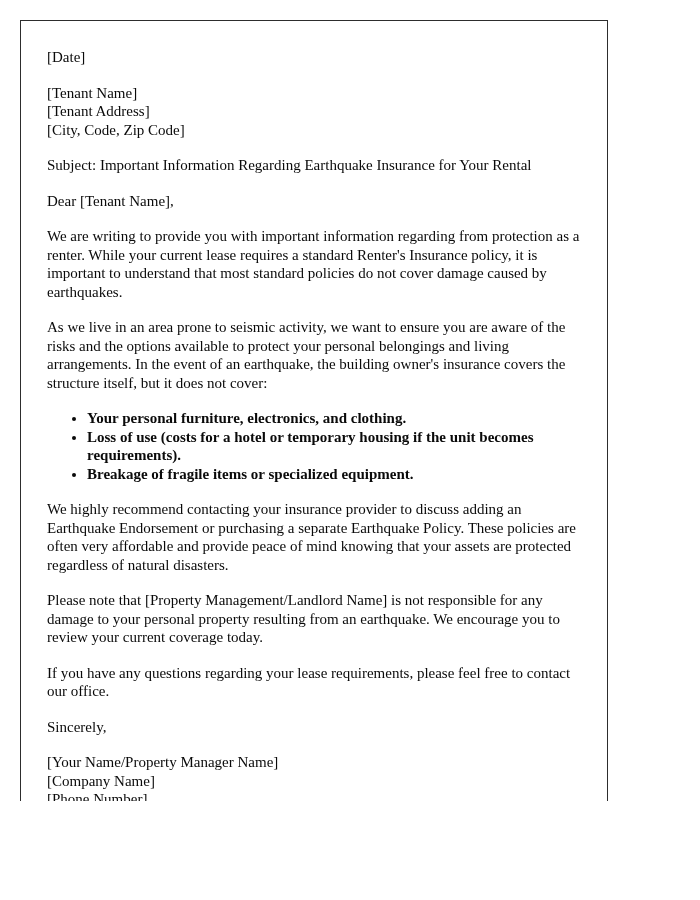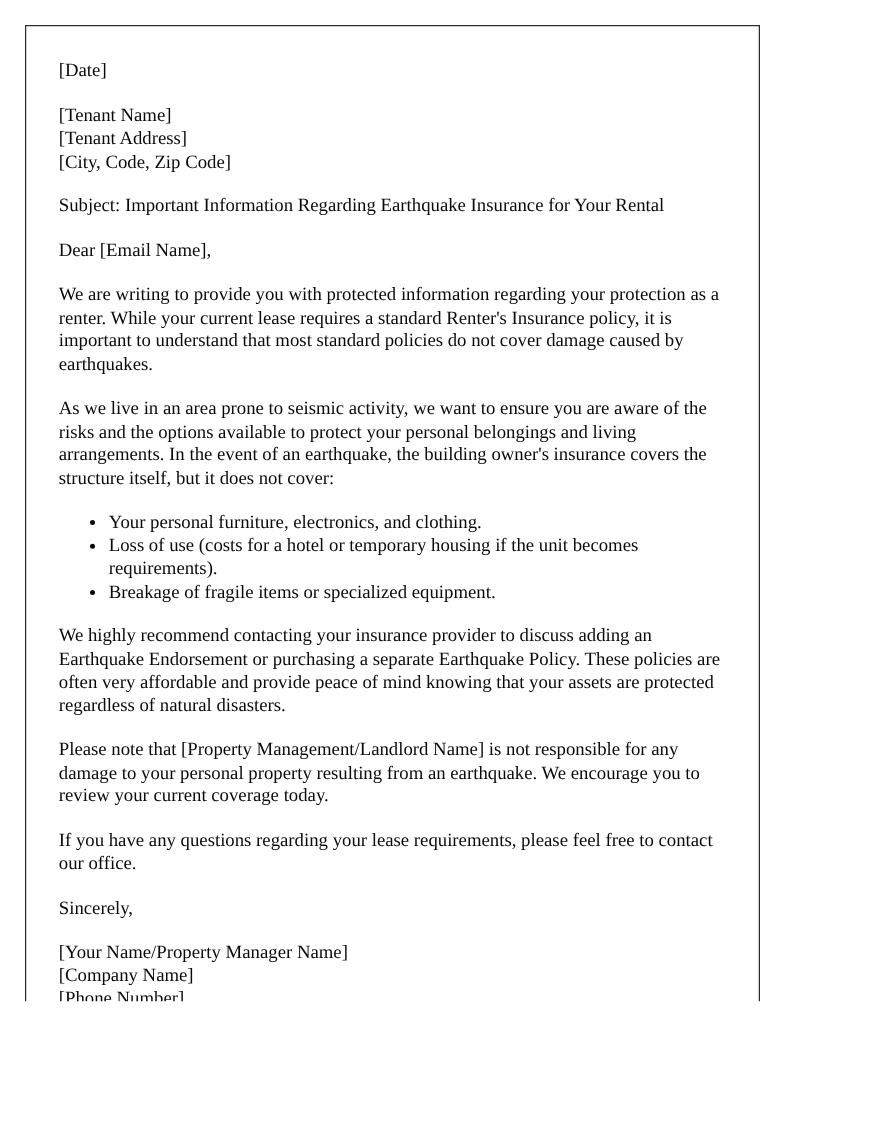--- a/index.html
+++ b/index.html
@@ -37,20 +37,21 @@
   }
   .letter p {
     margin: 0 0 17px 0;
   }
   .block {
     margin: 0 0 17px 0;
   }
   ul.bullets {
     margin: 0 0 17px 0;
     padding-left: 40px;
+    font-weight: bold;
   }
   ul.bullets li {
     margin: 0;
     padding: 0;
   }
 </style>
 </head>
 <body>
 
 <div class="page">
@@ -59,23 +60,23 @@
     <p>[Date]</p>
 
     <div class="block">
       <div>[Tenant Name]</div>
       <div>[Tenant Address]</div>
       <div>[City, Code, Zip Code]</div>
     </div>
 
     <p>Subject: Important Information Regarding Earthquake Insurance for Your Rental</p>
 
-    <p>Dear [Email Name],</p>
+    <p>Dear [Tenant Name],</p>
 
-    <p>We are writing to provide you with protected information regarding your protection as a renter. While your current lease requires a standard Renter's Insurance policy, it is important to understand that most standard policies do not cover damage caused by earthquakes.</p>
+    <p>We are writing to provide you with important information regarding from protection as a renter. While your current lease requires a standard Renter's Insurance policy, it is important to understand that most standard policies do not cover damage caused by earthquakes.</p>
 
     <p>As we live in an area prone to seismic activity, we want to ensure you are aware of the risks and the options available to protect your personal belongings and living arrangements. In the event of an earthquake, the building owner's insurance covers the structure itself, but it does not cover:</p>
 
     <ul class="bullets">
       <li>Your personal furniture, electronics, and clothing.</li>
       <li>Loss of use (costs for a hotel or temporary housing if the unit becomes requirements).</li>
       <li>Breakage of fragile items or specialized equipment.</li>
     </ul>
 
     <p>We highly recommend contacting your insurance provider to discuss adding an Earthquake Endorsement or purchasing a separate Earthquake Policy. These policies are often very affordable and provide peace of mind knowing that your assets are protected regardless of natural disasters.</p>

